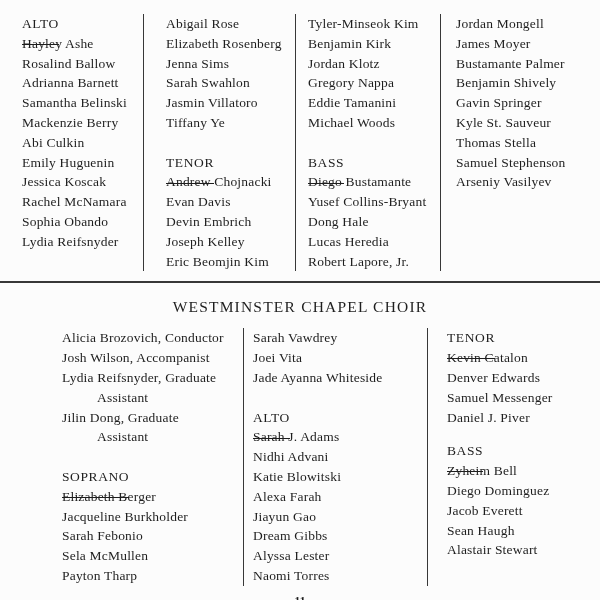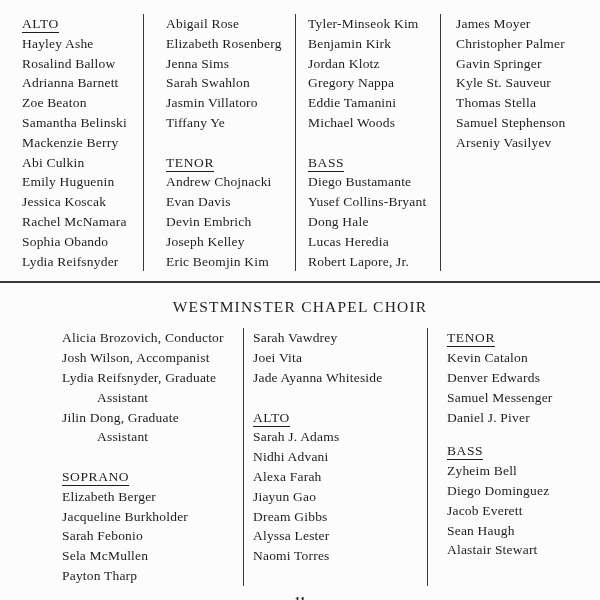--- a/index.html
+++ b/index.html
@@ -29,21 +29,21 @@
   .b2{padding-left:9px;}
   .b3{padding-left:19px;}
   .ln{
     height:19.8px;line-height:19.8px;
     font-size:13.5px;letter-spacing:0.2px;
     white-space:nowrap;
   }
   .ln.hdr .u{
     letter-spacing:0.6px;
     border-bottom:1px solid var(--text);
-    padding-bottom:0px;
+    padding-bottom:12px;
     display:inline-block;line-height:16px;
   }
   .ln.indent{padding-left:35px;}
   .gap{height:19.8px;}
   .gap.short{height:14px;}
   .rule{
     margin-top:10px;
     border-top:2px solid var(--rule);
     width:600px;
   }
@@ -64,21 +64,20 @@
 
 <div class="page">
 
   <div class="grid top">
 
     <div class="col c1">
       <div class="ln hdr"><span class="u">ALTO</span></div>
       <div class="ln">Hayley Ashe</div>
       <div class="ln">Rosalind Ballow</div>
       <div class="ln">Adrianna Barnett</div>
-      <div class="ln">Zoe Beaton</div>
       <div class="ln">Samantha Belinski</div>
       <div class="ln">Mackenzie Berry</div>
       <div class="ln">Abi Culkin</div>
       <div class="ln">Emily Huguenin</div>
       <div class="ln">Jessica Koscak</div>
       <div class="ln">Rachel McNamara</div>
       <div class="ln">Sophia Obando</div>
       <div class="ln">Lydia Reifsnyder</div>
     </div>
 
@@ -108,22 +107,24 @@
       <div class="gap"></div>
       <div class="ln hdr"><span class="u">BASS</span></div>
       <div class="ln">Diego Bustamante</div>
       <div class="ln">Yusef Collins-Bryant</div>
       <div class="ln">Dong Hale</div>
       <div class="ln">Lucas Heredia</div>
       <div class="ln">Robert Lapore, Jr.</div>
     </div>
 
     <div class="col c4">
+      <div class="ln">Jordan Mongell</div>
       <div class="ln">James Moyer</div>
-      <div class="ln">Christopher Palmer</div>
+      <div class="ln">Bustamante Palmer</div>
+      <div class="ln">Benjamin Shively</div>
       <div class="ln">Gavin Springer</div>
       <div class="ln">Kyle St. Sauveur</div>
       <div class="ln">Thomas Stella</div>
       <div class="ln">Samuel Stephenson</div>
       <div class="ln">Arseniy Vasilyev</div>
     </div>
   </div>
 
   <div class="rule"></div>
   <div class="choir-title">WESTMINSTER CHAPEL CHOIR</div>
@@ -147,20 +148,21 @@
     </div>
 
     <div class="col b2">
       <div class="ln">Sarah Vawdrey</div>
       <div class="ln">Joei Vita</div>
       <div class="ln">Jade Ayanna Whiteside</div>
       <div class="gap"></div>
       <div class="ln hdr"><span class="u">ALTO</span></div>
       <div class="ln">Sarah J. Adams</div>
       <div class="ln">Nidhi Advani</div>
+      <div class="ln">Katie Blowitski</div>
       <div class="ln">Alexa Farah</div>
       <div class="ln">Jiayun Gao</div>
       <div class="ln">Dream Gibbs</div>
       <div class="ln">Alyssa Lester</div>
       <div class="ln">Naomi Torres</div>
     </div>
 
     <div class="col b3">
       <div class="ln hdr"><span class="u">TENOR</span></div>
       <div class="ln">Kevin Catalon</div>

